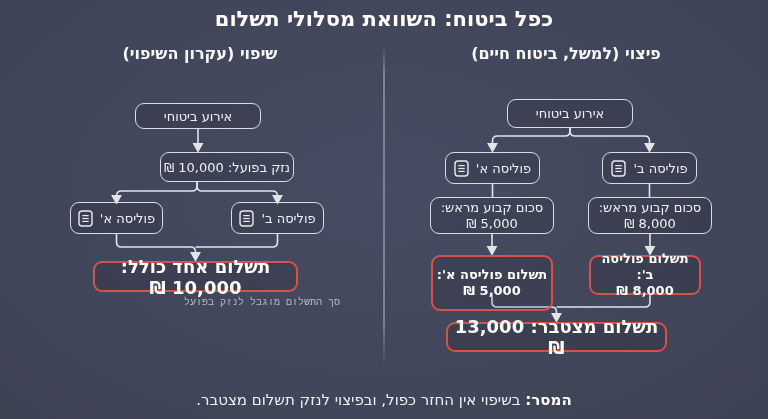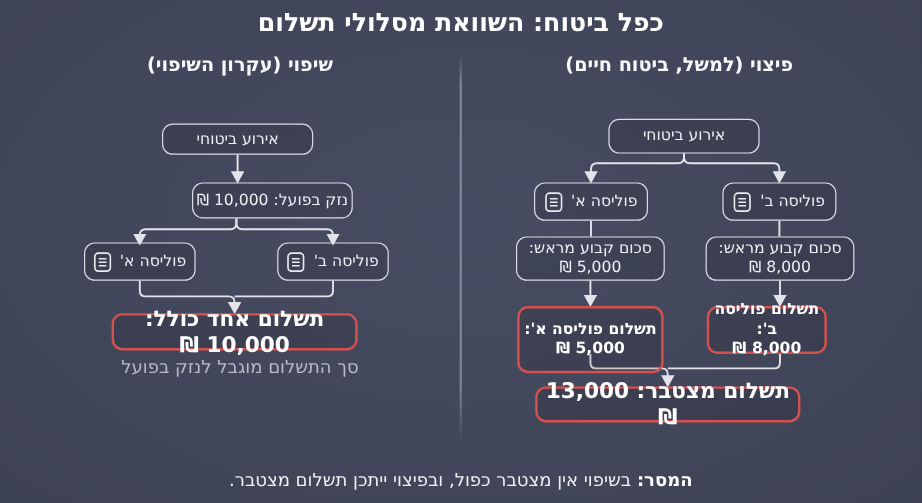--- a/index.html
+++ b/index.html
@@ -19,21 +19,21 @@
     position:absolute;box-sizing:border-box;
     border:1.5px solid #d9dce6;border-radius:9px;
     background:rgba(0,0,0,0.10);
     color:#eef0f5;font-size:13px;
     display:flex;align-items:center;justify-content:center;
     text-align:center;gap:7px;
   }
   .node.two{flex-direction:column;gap:0;line-height:16px;}
   .node.red{border:2.5px solid #d5514e;color:#ffffff;font-weight:700;}
   .node.big{font-size:18px;}
-  .caption{position:absolute;text-align:center;font-size:15px;color:#b7bbc8;}
+  .caption{position:absolute;font-size:10px;color:#b7bbc8;font-family:Liberation Mono, monospace;}
   .divider{
     position:absolute;left:383px;top:46px;width:2px;height:322px;
     background:linear-gradient(to bottom, rgba(124,130,154,0) 0%, #7c829a 8%, #7c829a 85%, rgba(124,130,154,0) 100%);
   }
   .connectors{position:absolute;top:0;left:0;pointer-events:none;}
   .footer{
     position:absolute;top:391px;left:0;width:768px;
     text-align:center;font-size:15px;color:#eef0f4;
   }
   .footer .lead{font-weight:700;color:#ffffff;}
@@ -111,21 +111,21 @@
   <div class="node two" style="left:588px;top:197px;width:124px;height:37px;">
     <div>סכום קבוע מראש:</div>
     <div>8,000 ₪</div>
   </div>
 
   <div class="node two red" style="left:431px;top:255px;width:122px;height:56px;">
     <div>תשלום פוליסה א':</div>
     <div>5,000 ₪</div>
   </div>
 
-  <div class="node two red" style="left:589px;top:255px;width:100px;height:40px;">
+  <div class="node two red" style="left:589px;top:255px;width:112px;height:40px;">
     <div>תשלום פוליסה ב':</div>
     <div>8,000 ₪</div>
   </div>
 
   <div class="node red big" style="left:446px;top:322px;width:221px;height:30px;">
     <span>תשלום מצטבר: 13,000 ₪</span>
   </div>
 
 
   <div class="col-heading" style="left:60px;top:44px;width:280px;">שיפוי (עקרון השיפוי)</div>
@@ -162,16 +162,16 @@
     </span>
   </div>
 
   <div class="node red big" style="left:93px;top:261px;width:205px;height:31px;">
     <span>תשלום אחד כולל: 10,000 ₪</span>
   </div>
 
   <div class="caption" style="left:60px;top:297px;width:280px;">סך התשלום מוגבל לנזק בפועל</div>
 
   <div class="footer">
-    <span class="lead">המסר:</span><span> בשיפוי אין מצטבר כפול, ובפיצוי ייתכן תשלום מצטבר.</span>
+    <span class="lead">המסר:</span><span> בשיפוי אין החזר כפול, ובפיצוי לנזק תשלום מצטבר.</span>
   </div>
 
 </div>
 
 </body></html>

